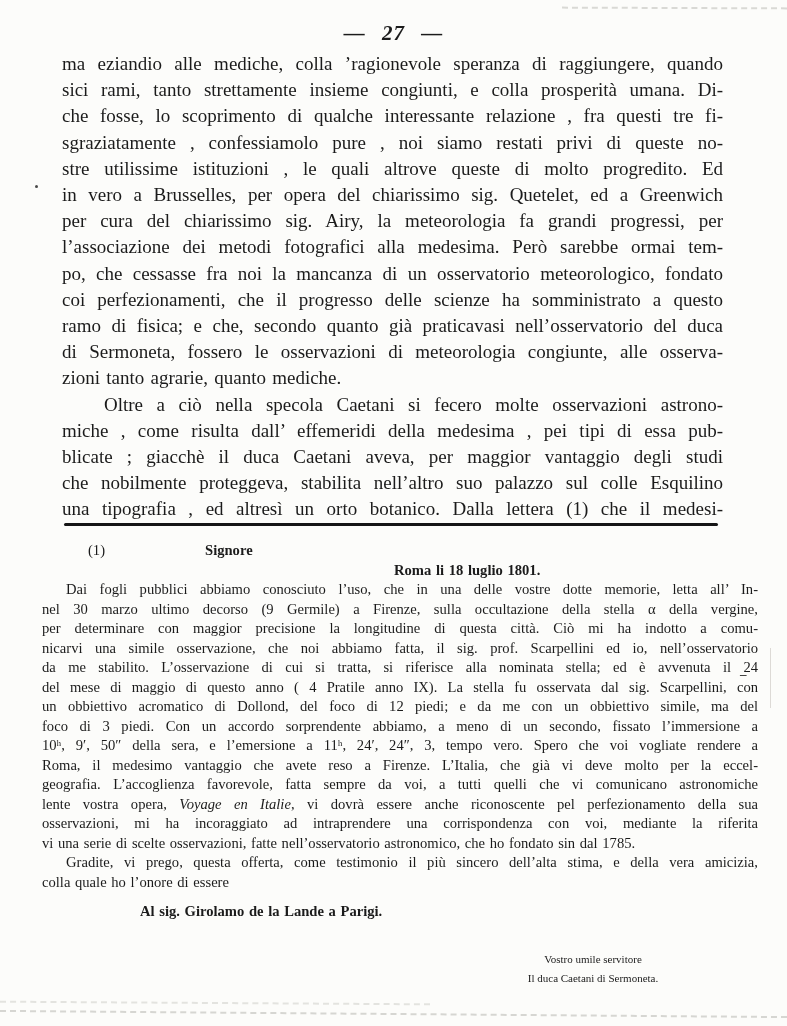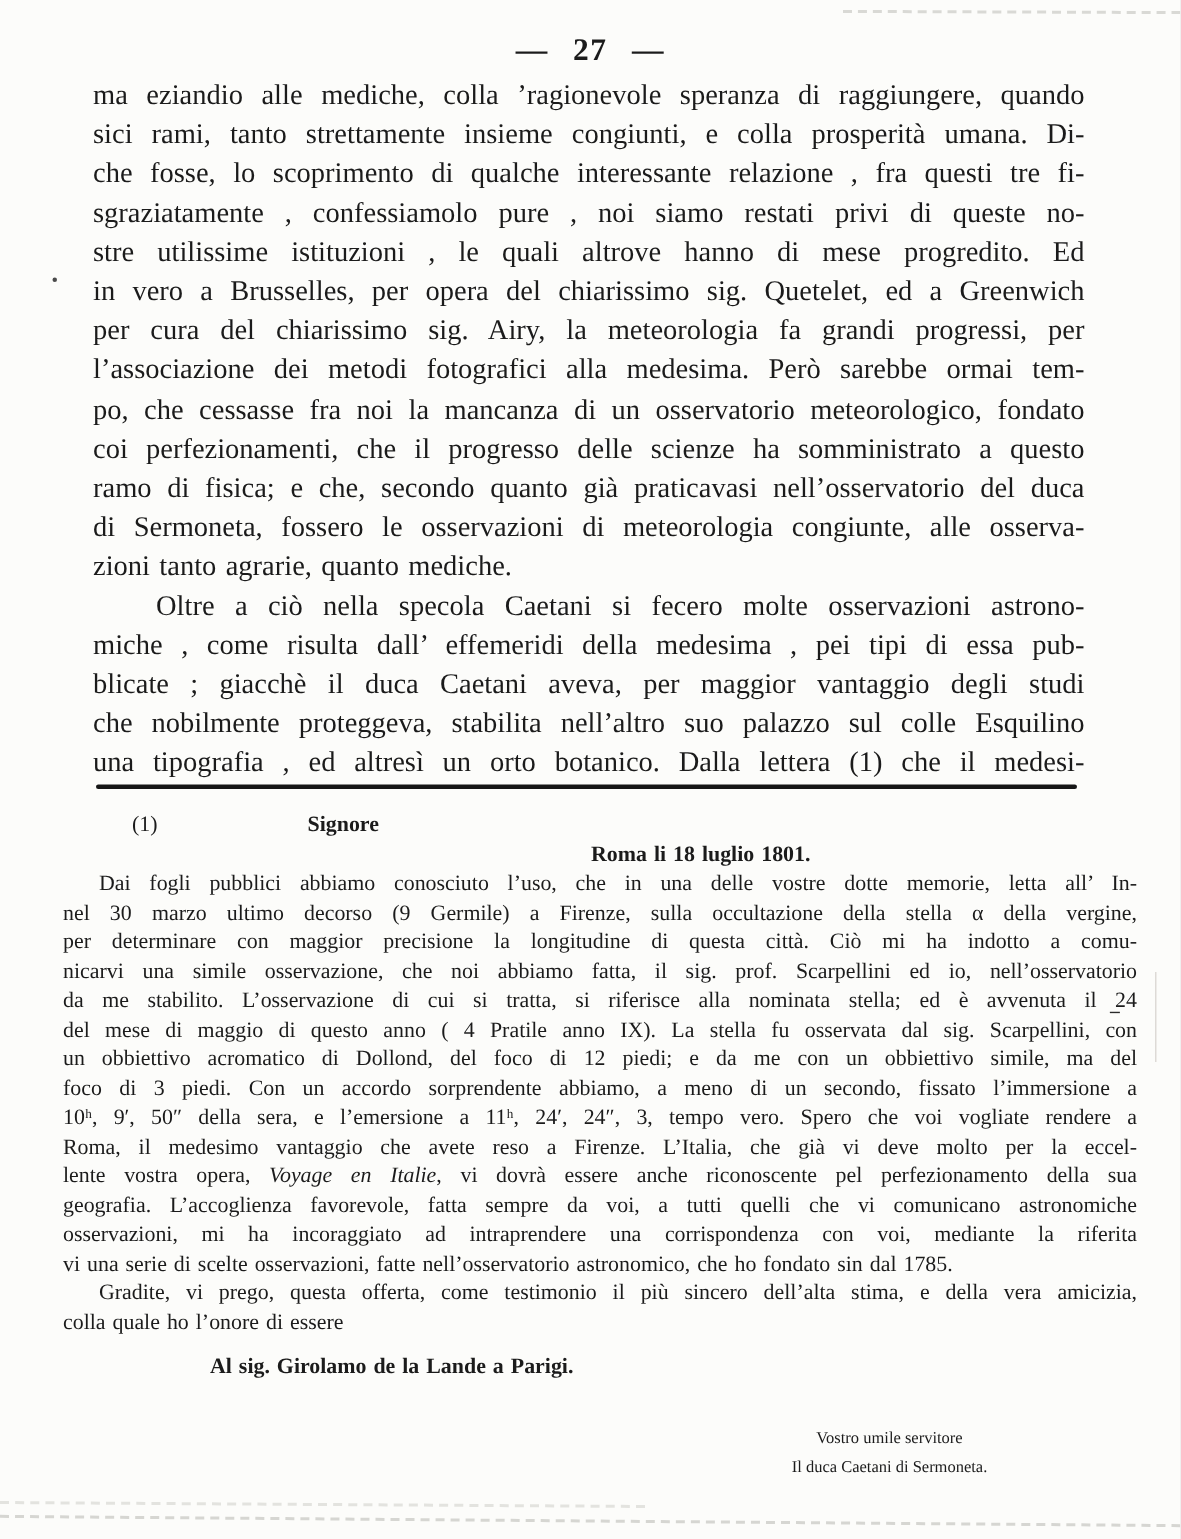--- a/index.html
+++ b/index.html
@@ -15,20 +15,21 @@
   }
   
   .page-number {
     position: absolute;
     top: 21px; left: 0; width: 100%;
     text-align: center;
     font-size: 21px;
     font-weight: bold;
     word-spacing: 10px;
     letter-spacing: 1px;
+    font-style: italic;
   }
   
   .body-text {
     position: absolute;
     left: 62px; top: 51px;
     width: 661px;
     font-size: 19px;
     line-height: 26.2px;
     word-spacing: 1.5px;
   }
@@ -131,21 +132,21 @@
   <div class="scan-vline-right"></div>
   <span class="margin-mark">–</span>
 
   <div class="page-number">— 27 —</div>
 
   <div class="body-text">
     <div class="ln">ma eziandio alle mediche, colla ’ragionevole speranza di raggiungere, quando</div>
     <div class="ln">sici rami, tanto strettamente insieme congiunti, e colla prosperità umana. Di-</div>
     <div class="ln">che fosse, lo scoprimento di qualche interessante relazione , fra questi tre fi-</div>
     <div class="ln">sgraziatamente , confessiamolo pure , noi siamo restati privi di queste no-</div>
-    <div class="ln">stre utilissime istituzioni , le quali altrove hanno di mese progredito. Ed</div>
+    <div class="ln">stre utilissime istituzioni , le quali altrove queste di molto progredito. Ed</div>
     <div class="ln">in vero a Brusselles, per opera del chiarissimo sig. Quetelet, ed a Greenwich</div>
     <div class="ln">per cura del chiarissimo sig. Airy, la meteorologia fa grandi progressi, per</div>
     <div class="ln">l’associazione dei metodi fotografici alla medesima. Però sarebbe ormai tem-</div>
     <div class="ln">po, che cessasse fra noi la mancanza di un osservatorio meteorologico, fondato</div>
     <div class="ln">coi perfezionamenti, che il progresso delle scienze ha somministrato a questo</div>
     <div class="ln">ramo di fisica; e che, secondo quanto già praticavasi nell’osservatorio del duca</div>
     <div class="ln">di Sermoneta, fossero le osservazioni di meteorologia congiunte, alle osserva-</div>
     <div class="ln short">zioni tanto agrarie, quanto mediche.</div>
 
     <div class="ln ind">Oltre a ciò nella specola Caetani si fecero molte osservazioni astrono-</div>
@@ -166,22 +167,22 @@
     <div class="fl find">Dai fogli pubblici abbiamo conosciuto l’uso, che in una delle vostre dotte memorie, letta all’ In-</div>
     <div class="fl">nel 30 marzo ultimo decorso (9 Germile) a Firenze, sulla occultazione della stella α della vergine,</div>
     <div class="fl">per determinare con maggior precisione la longitudine di questa città. Ciò mi ha indotto a comu-</div>
     <div class="fl">nicarvi una simile osservazione, che noi abbiamo fatta, il sig. prof. Scarpellini ed io, nell’osservatorio</div>
     <div class="fl">da me stabilito. L’osservazione di cui si tratta, si riferisce alla nominata stella; ed è avvenuta il 24</div>
     <div class="fl">del mese di maggio di questo anno ( 4 Pratile anno IX). La stella fu osservata dal sig. Scarpellini, con</div>
     <div class="fl">un obbiettivo acromatico di Dollond, del foco di 12 piedi; e da me con un obbiettivo simile, ma del</div>
     <div class="fl">foco di 3 piedi. Con un accordo sorprendente abbiamo, a meno di un secondo, fissato l’immersione a</div>
     <div class="fl">10ʰ, 9′, 50″ della sera, e l’emersione a 11ʰ, 24′, 24″, 3, tempo vero. Spero che voi vogliate rendere a</div>
     <div class="fl">Roma, il medesimo vantaggio che avete reso a Firenze. L’Italia, che già vi deve molto per la eccel-</div>
+    <div class="fl">geografia. L’accoglienza favorevole, fatta sempre da voi, a tutti quelli che vi comunicano astronomiche</div>
     <div class="fl"><span>lente vostra opera, </span><span class="it">Voyage en Italie</span><span>, vi dovrà essere anche riconoscente pel perfezionamento della sua</span></div>
-    <div class="fl">geografia. L’accoglienza favorevole, fatta sempre da voi, a tutti quelli che vi comunicano astronomiche</div>
     <div class="fl">osservazioni, mi ha incoraggiato ad intraprendere una corrispondenza con voi, mediante la riferita</div>
     <div class="fl endline">vi una serie di scelte osservazioni, fatte nell’osservatorio astronomico, che ho fondato sin dal 1785.</div>
 
     <div class="fl find">Gradite, vi prego, questa offerta, come testimonio il più sincero dell’alta stima, e della vera amicizia,</div>
     <div class="fl endline">colla quale ho l’onore di essere</div>
 
     <div class="fn-addressee">Al sig. Girolamo de la Lande a Parigi.</div>
   </div>
 
   <div class="signature">

